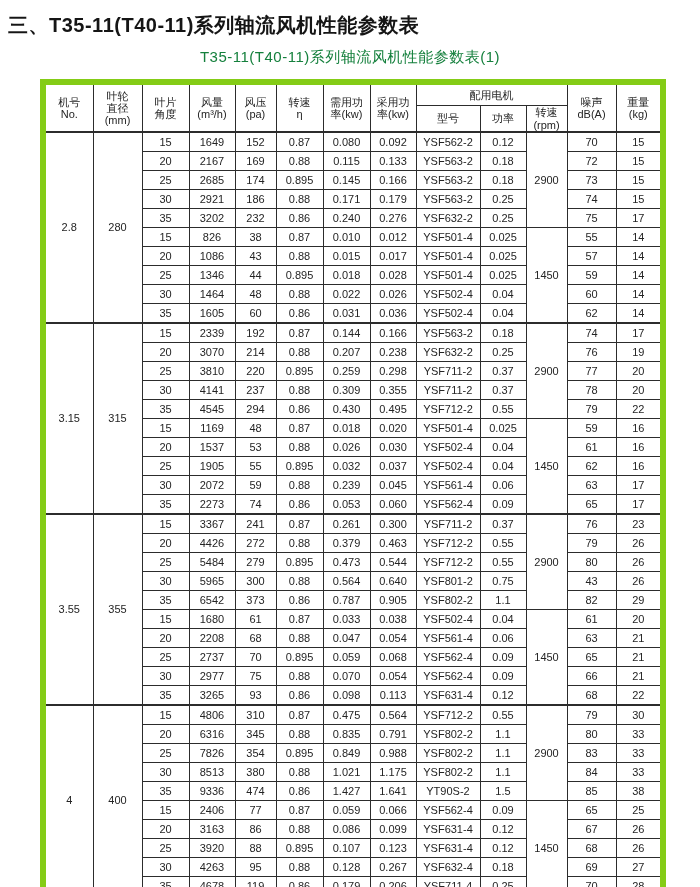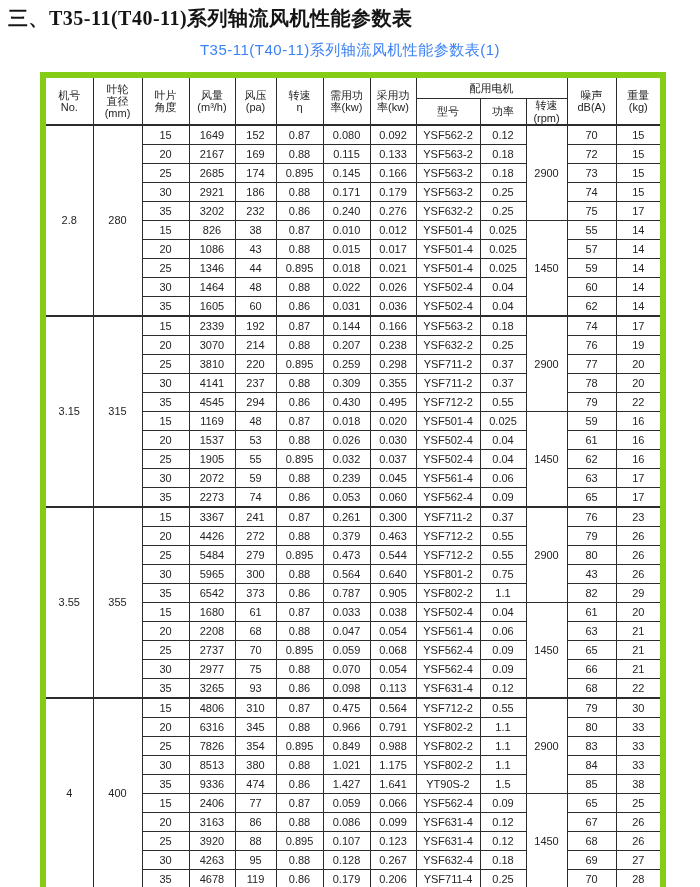--- a/index.html
+++ b/index.html
@@ -6,31 +6,30 @@
   body{
     width:700px;height:887px;
     background:#ffffff;
     color:#1c1c1c;
     font-family:"Liberation Sans","DejaVu Sans",sans-serif;
     overflow:hidden;
   }
   .doc-title{
     font-size:20px;
     font-weight:bold;
-    padding:5px 0 0 8px;
+    padding:12px 0 0 8px;
     letter-spacing:0.5px;
     color:#151515;
-    font-family:Liberation Serif, serif;
   }
   .doc-subtitle{
     font-size:15px;
     text-align:center;
     margin-top:9px;
     letter-spacing:0.5px;
-    color:#3b82f6;
+    color:#15803d;
   }
   table.spec{
     border-collapse:collapse;
     table-layout:fixed;
     width:620px;
     margin:12px 0 0 40px;
     border:6px solid #84cc16;
   }
   table.spec th, table.spec td{
     border:1px solid #2c2c2c;
@@ -193,21 +192,21 @@
         <td>0.025</td>
         <td>57</td>
         <td>14</td>
       </tr>
       <tr>
         <td>25</td>
         <td>1346</td>
         <td>44</td>
         <td>0.895</td>
         <td>0.018</td>
-        <td>0.021</td>
+        <td>0.028</td>
         <td>YSF501-4</td>
         <td>0.025</td>
         <td>59</td>
         <td>14</td>
       </tr>
       <tr>
         <td>30</td>
         <td>1464</td>
         <td>48</td>
         <td>0.88</td>
@@ -491,21 +490,21 @@
         <td>0.55</td>
         <td rowspan="5">2900</td>
         <td>79</td>
         <td>30</td>
       </tr>
       <tr>
         <td>20</td>
         <td>6316</td>
         <td>345</td>
         <td>0.88</td>
-        <td>0.966</td>
+        <td>0.835</td>
         <td>0.791</td>
         <td>YSF802-2</td>
         <td>1.1</td>
         <td>80</td>
         <td>33</td>
       </tr>
       <tr>
         <td>25</td>
         <td>7826</td>
         <td>354</td>

